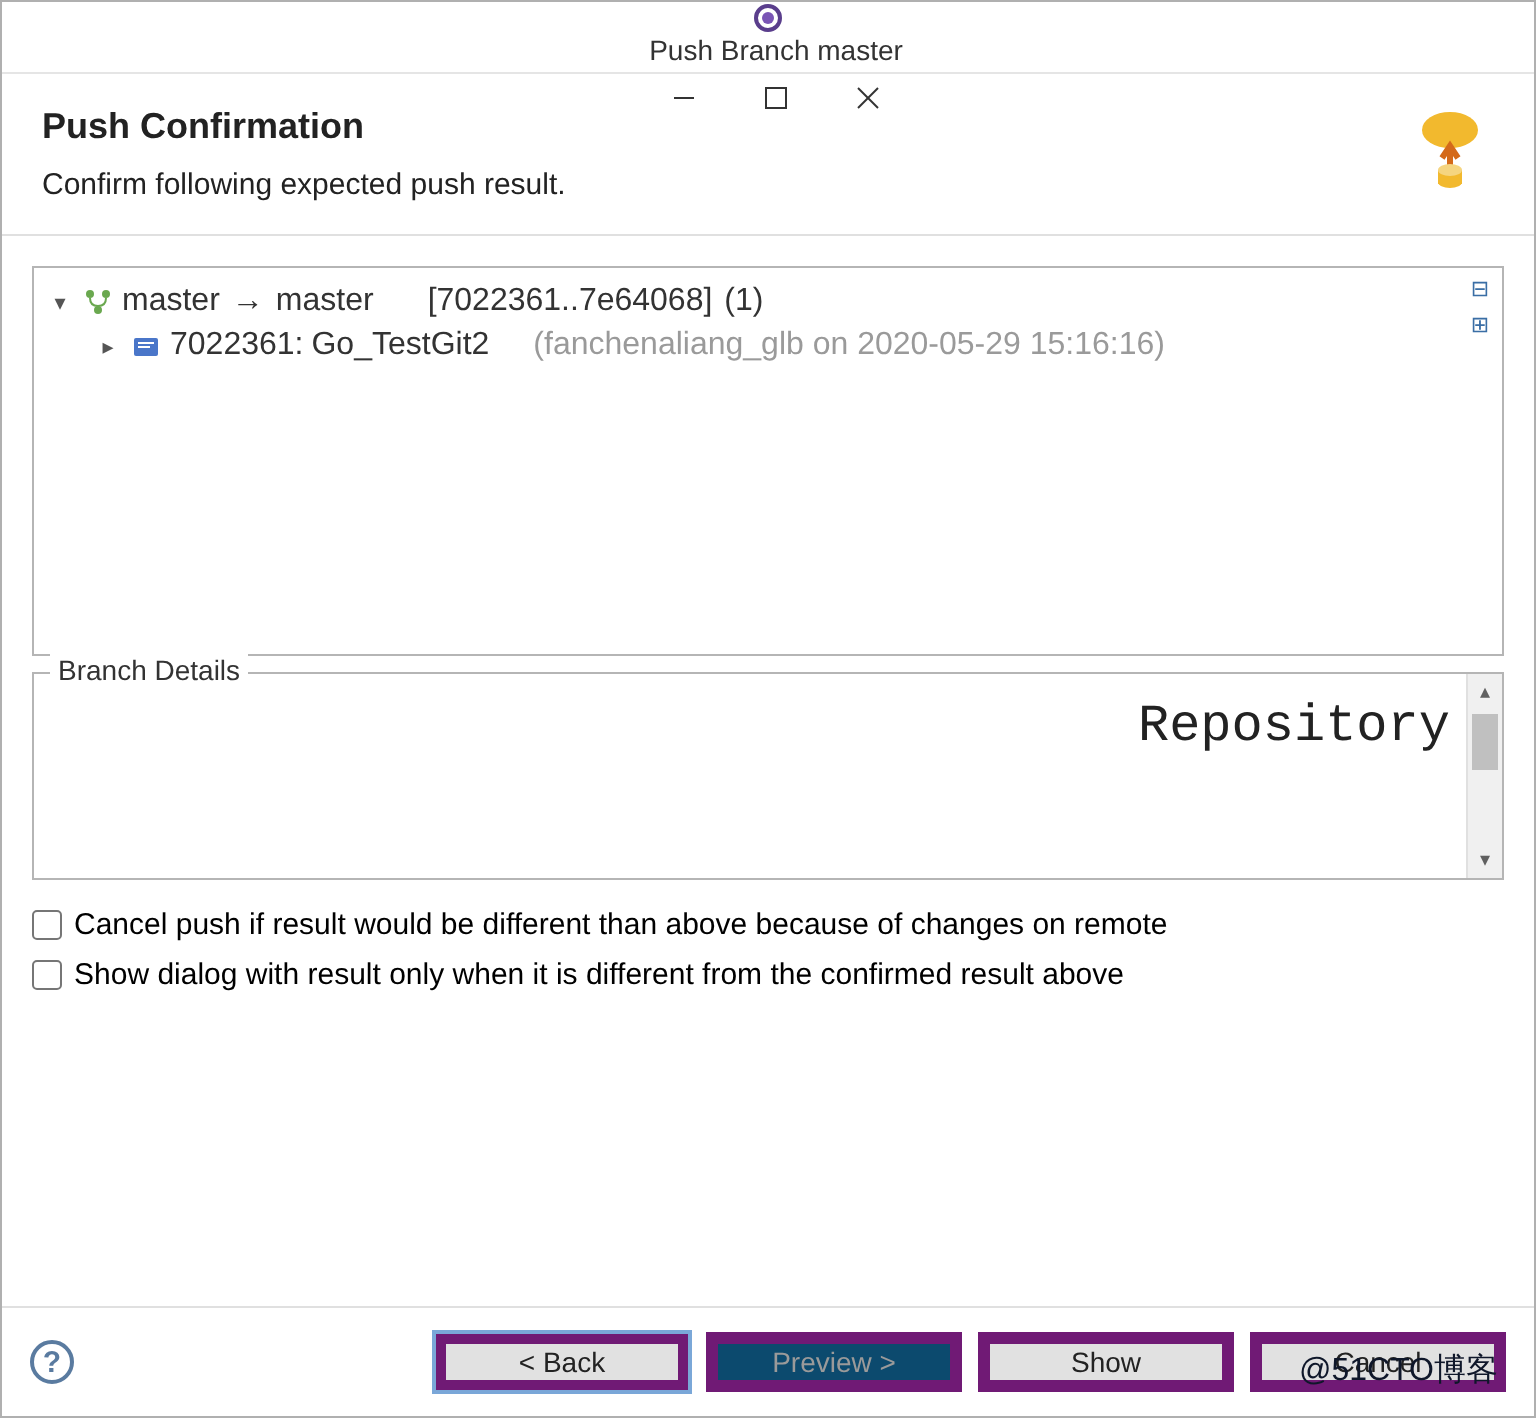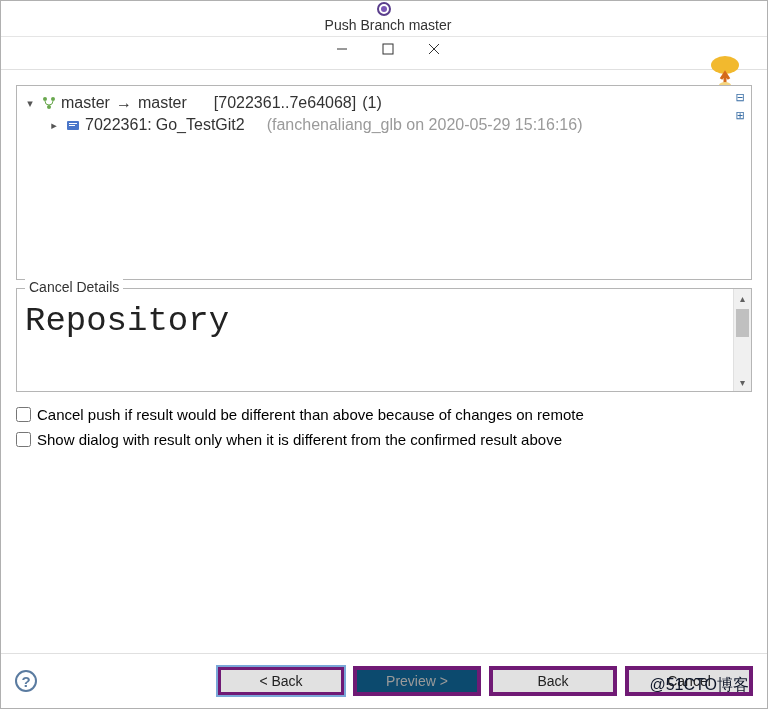--- a/index.html
+++ b/index.html
@@ -109,25 +109,26 @@
       font-size: 14px;
       color: #333;
     }
     .msg-details {
       display: flex;
     }
     .msg-text {
       flex: 1;
       padding: 10px 8px 6px 8px;
       font-family: "Consolas", "Courier New", monospace;
-      font-size: 34px;
+      font-size: 26px;
       line-height: 1.3;
       color: #222;
       overflow: hidden;
       height: 102px;
+      text-align: right;
     }
     .msg-text a { color: #1155cc; text-decoration: underline; }
     .scrollbar {
       width: 18px;
       background: #f0f0f0;
       display: flex; flex-direction: column;
       border-left: 1px solid #e0e0e0;
     }
     .scrollbar .arrow {
       height: 18px;
@@ -162,21 +163,21 @@
       color: #5a7ba0;
       font-size: 15px;
       font-weight: bold;
       display: flex; align-items: center; justify-content: center;
     }
     .footer-spacer { flex: 1; }
     .btn {
       min-width: 128px;
       height: 30px;
       margin-left: 8px;
-      border: 4px solid #701a75;
+      border: 6px solid #701a75;
       background: #e1e1e1;
       font-size: 14px;
       color: #222;
     }
     .btn-focus { outline: 2px solid #7aa7d8; outline-offset: -1px; }
     .btn:disabled { color: #9a9a9a; background: #0c4a6e; }
     .watermark {
       position: absolute;
       right: 18px;
       bottom: 12px;
@@ -210,20 +211,24 @@
     <div class="win-btn">
       <svg width="12" height="12">
           <line x1="1" y1="1" x2="11" y2="11" stroke="#333" stroke-width="1"></line>
           <line x1="11" y1="1" x2="1" y2="11" stroke="#333" stroke-width="1"></line>
         </svg>
     </div>
   </div>
 </div>
 
 <div class="header">
+  <div class="header-left">
+    <div class="header-title">Push Confirmation</div>
+    <div class="header-sub">Confirm following expected push result.</div>
+  </div>
   <div class="header-icon">
     <svg width="48" height="48" viewBox="0 0 48 48">
       <ellipse cx="26" cy="14" rx="14" ry="9" fill="#f2b92e"></ellipse>
       <path d="M26 22 L26 34 M22 28 L26 22 L30 28" stroke="#d46a1a" stroke-width="3" fill="none"></path>
       <ellipse cx="26" cy="40" rx="6" ry="3" fill="#f2b92e"></ellipse>
       <rect x="20" y="34" width="12" height="7" fill="#f2b92e"></rect>
       <ellipse cx="26" cy="34" rx="6" ry="3" fill="#f5d580"></ellipse>
     </svg>
   </div>
 </div>
@@ -260,21 +265,21 @@
             <rect x="4" y="8" width="6" height="1" fill="#fff"></rect>
           </svg>
       </span>
       <span>7022361:</span>
       <span style="margin-left:4px;text-align:center;">Go_TestGit2</span>
       <span class="dimmed" style="margin-left:22px;">(fanchenaliang_glb on 2020-05-29 15:16:16)</span>
     </div>
   </div>
 
   <div class="fieldset">
-    <div class="fieldset-label">Cancel Details</div>
+    <div class="fieldset-label">Branch Details</div>
     <div class="msg-details">
       <div class="msg-text">
         <div>Repository</div>
       </div>
       <div class="scrollbar">
         <div class="arrow">▴</div>
         <div class="track">
           <div class="thumb"></div>
         </div>
         <div class="arrow">▾</div>
@@ -291,16 +296,16 @@
     <span>Show dialog with result only when it is different from the confirmed result above</span>
   </label>
 
 </div>
 
 <div class="footer" style="position:relative;">
   <div class="help-icon">?</div>
   <div class="footer-spacer"></div>
   <button class="btn btn-focus">&lt; Back</button>
   <button class="btn" disabled="">Preview &gt;</button>
-  <button class="btn">Back</button>
+  <button class="btn">Show</button>
   <button class="btn">Cancel</button>
   <div class="watermark">@51CTO博客</div>
 </div>
 
 </body></html>

